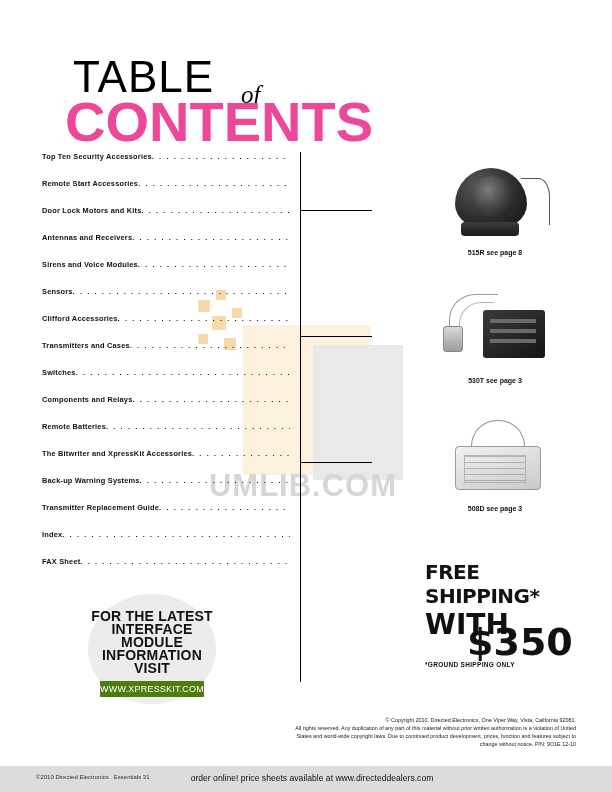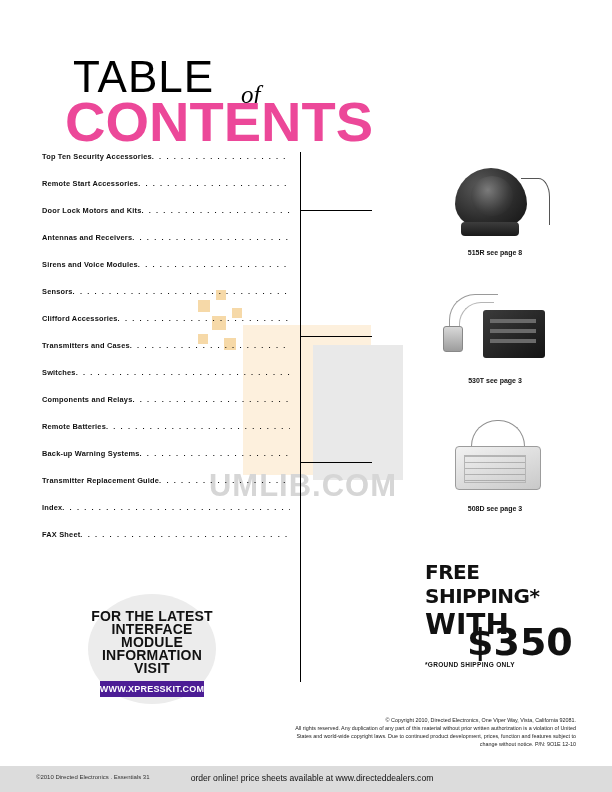--- a/index.html
+++ b/index.html
@@ -280,24 +280,24 @@
   .xk-line {
     font-size: 14px;
     font-weight: bold;
     color: #111;
     line-height: 13px;
     letter-spacing: 0.2px;
   }
   .xk-url {
     display: inline-block;
     margin-top: 6px;
-    background: #4c1d95;
+    background: #4d7c0f;
     color: #fff;
     font-size: 9px;
-    font-weight: bold;
+    font-weight: normal;
     padding: 3px 0;
     letter-spacing: 0.2px;
   }
 
   
   .ship {
     position: absolute;
     left: 425px;
     top: 560px;
     width: 150px;
@@ -405,20 +405,21 @@
   <div class="toc-row"><span class="toc-label">Remote Start Accessories</span><span class="toc-dots">. . . . . . . . . . . . . . . . . . . . . . . . . . . . . .</span></div>
   <div class="toc-row"><span class="toc-label">Door Lock Motors and Kits</span><span class="toc-dots">. . . . . . . . . . . . . . . . . . . . . . . . . . .</span></div>
   <div class="toc-row"><span class="toc-label">Antennas and Receivers</span><span class="toc-dots">. . . . . . . . . . . . . . . . . . . . . . . . . . . . . .</span></div>
   <div class="toc-row"><span class="toc-label">Sirens and Voice Modules</span><span class="toc-dots">. . . . . . . . . . . . . . . . . . . . . . . . . . .</span></div>
   <div class="toc-row"><span class="toc-label">Sensors</span><span class="toc-dots">. . . . . . . . . . . . . . . . . . . . . . . . . . . . . . . . . . . . . . .</span></div>
   <div class="toc-row"><span class="toc-label">Clifford Accessories</span><span class="toc-dots">. . . . . . . . . . . . . . . . . . . . . . . . . . . . . . . .</span></div>
   <div class="toc-row"><span class="toc-label">Transmitters and Cases</span><span class="toc-dots">. . . . . . . . . . . . . . . . . . . . . . . . . .</span></div>
   <div class="toc-row"><span class="toc-label">Switches</span><span class="toc-dots">. . . . . . . . . . . . . . . . . . . . . . . . . . . . . . . . . . . . . .</span></div>
   <div class="toc-row"><span class="toc-label">Components and Relays</span><span class="toc-dots">. . . . . . . . . . . . . . . . . . . . . . . . . .</span></div>
   <div class="toc-row"><span class="toc-label">Remote Batteries</span><span class="toc-dots">. . . . . . . . . . . . . . . . . . . . . . . . . . . . . . . . .</span></div>
+  <div class="toc-row"><span class="toc-label">The Bitwriter and XpressKit Accessories</span><span class="toc-dots">. . . . . . . . . . . . . .</span></div>
   <div class="toc-row"><span class="toc-label">Back-up Warning Systems</span><span class="toc-dots">. . . . . . . . . . . . . . . . . . . . . . . . .</span></div>
   <div class="toc-row"><span class="toc-label">Transmitter Replacement Guide</span><span class="toc-dots">. . . . . . . . . . . . . . . . . . . .</span></div>
   <div class="toc-row"><span class="toc-label">Index</span><span class="toc-dots">. . . . . . . . . . . . . . . . . . . . . . . . . . . . . . . . . . . . . . . . .</span></div>
   <div class="toc-row"><span class="toc-label">FAX Sheet</span><span class="toc-dots">. . . . . . . . . . . . . . . . . . . . . . . . . . . . . . . . . . . .</span></div>
 </div>
 
 <div class="v-rule"></div>
 <div class="connector c1"></div>
 <div class="connector c2"></div>
 <div class="connector c3"></div>

